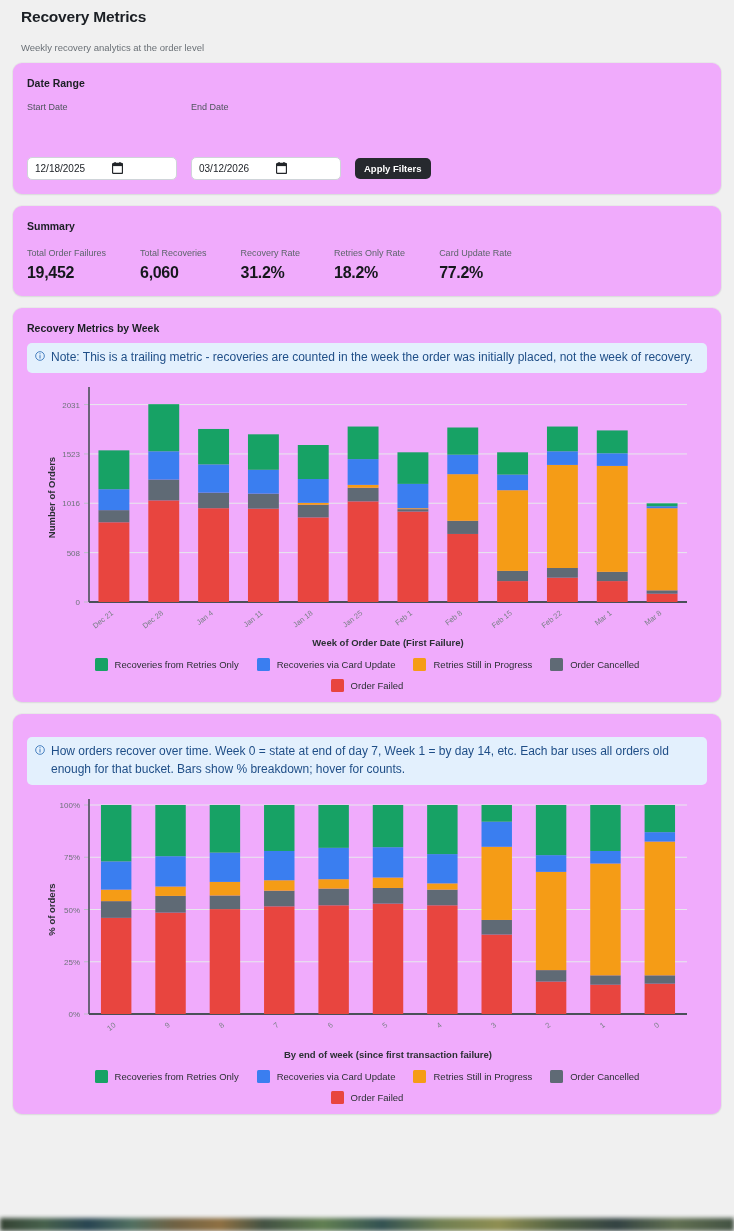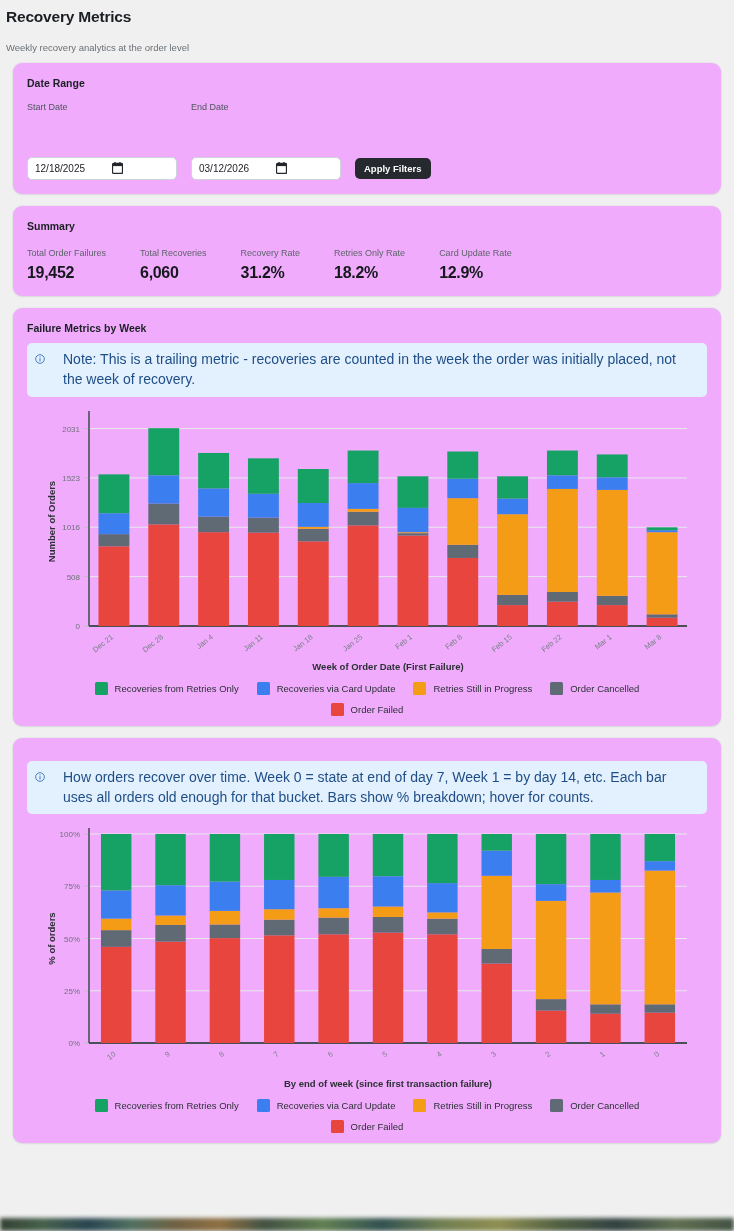--- a/index.html
+++ b/index.html
@@ -7,21 +7,21 @@
   body {
     width: 734px; height: 1231px;
     background: #f0f0f0;
     font-family: "Liberation Sans", sans-serif;
     color: #1f2328;
     overflow: hidden;
     position: relative;
   }
 
   
-  .page-header { padding: 8px 14px 10px 6px; }
+  .page-header { padding: 8px 14px 10px 21px; }
   .page-title { font-size: 15.5px; font-weight: bold; color: #1b1f24; letter-spacing: -0.2px; }
   .page-sub { font-size: 9.5px; color: #6a7076; margin-top: 16px; }
 
   
   .card {
     background: #f0abfc;
     border-radius: 9px;
     margin: 0 13px 12px 13px;
     box-shadow: 0 1px 2px rgba(16,24,40,.07), 0 0 0 1px rgba(16,24,40,.035);
     padding: 14px 14px 14px 14px;
@@ -55,22 +55,22 @@
   .summary-item:last-child { margin-right:0; }
   .sum-label { font-size: 9px; color:#5d646b; }
   .sum-value { font-size: 16px; font-weight: bold; color:#15181c; margin-top: 6px; letter-spacing:-0.3px; }
 
   
   .note {
     margin-top: 9px;
     background: #e3f0fd;
     border-radius: 5px;
     padding: 6px 9px 7px 8px;
-    display:flex; gap:18px; align-items:flex-start;
-    font-size: 14px; color:#1f4e87; line-height: 1.45;
+    display:flex; gap:6px; align-items:flex-start;
+    font-size: 12px; color:#1f4e87; line-height: 1.45;
   }
   .note svg { flex:0 0 auto; margin-top: 1px; }
 
   
   .chart-wrap { position: relative; margin-top: 6px; }
   .chart-svg { display:block; }
   .legend { display:flex; justify-content:center; flex-wrap:wrap; gap: 18px; margin-top: 4px; }
   .legend-row2 { display:flex; justify-content:center; margin-top: 8px; }
   .legend-item { display:flex; align-items:center; gap:7px; font-size: 9.5px; color:#2b3034; }
   .swatch { width: 13px; height: 13px; border-radius: 1.5px; flex:0 0 auto; }
@@ -147,27 +147,27 @@
     <div class="summary-item">
       <div class="sum-label">Recovery Rate</div>
       <div class="sum-value">31.2%</div>
     </div>
     <div class="summary-item">
       <div class="sum-label">Retries Only Rate</div>
       <div class="sum-value">18.2%</div>
     </div>
     <div class="summary-item">
       <div class="sum-label">Card Update Rate</div>
-      <div class="sum-value">12.9%</div>
+      <div class="sum-value">77.2%</div>
     </div>
   </div>
 </div>
 
 <div class="card" style="padding-bottom:10px;">
-  <div class="card-title">Failure Metrics by Week</div>
+  <div class="card-title">Recovery Metrics by Week</div>
   <div class="note">
     <span>
       <svg width="10" height="10" viewBox="0 0 12 12">
         <circle cx="6" cy="6" r="5.2" fill="none" stroke="#2d6cb5" stroke-width="1"></circle>
         <rect x="5.45" y="5" width="1.1" height="4" fill="#2d6cb5"></rect>
         <rect x="5.45" y="2.7" width="1.1" height="1.3" fill="#2d6cb5"></rect>
       </svg>
     </span>
     <span>Note: This is a trailing metric - recoveries are counted in the week the order was initially placed, not the week of recovery.</span>
   </div>

